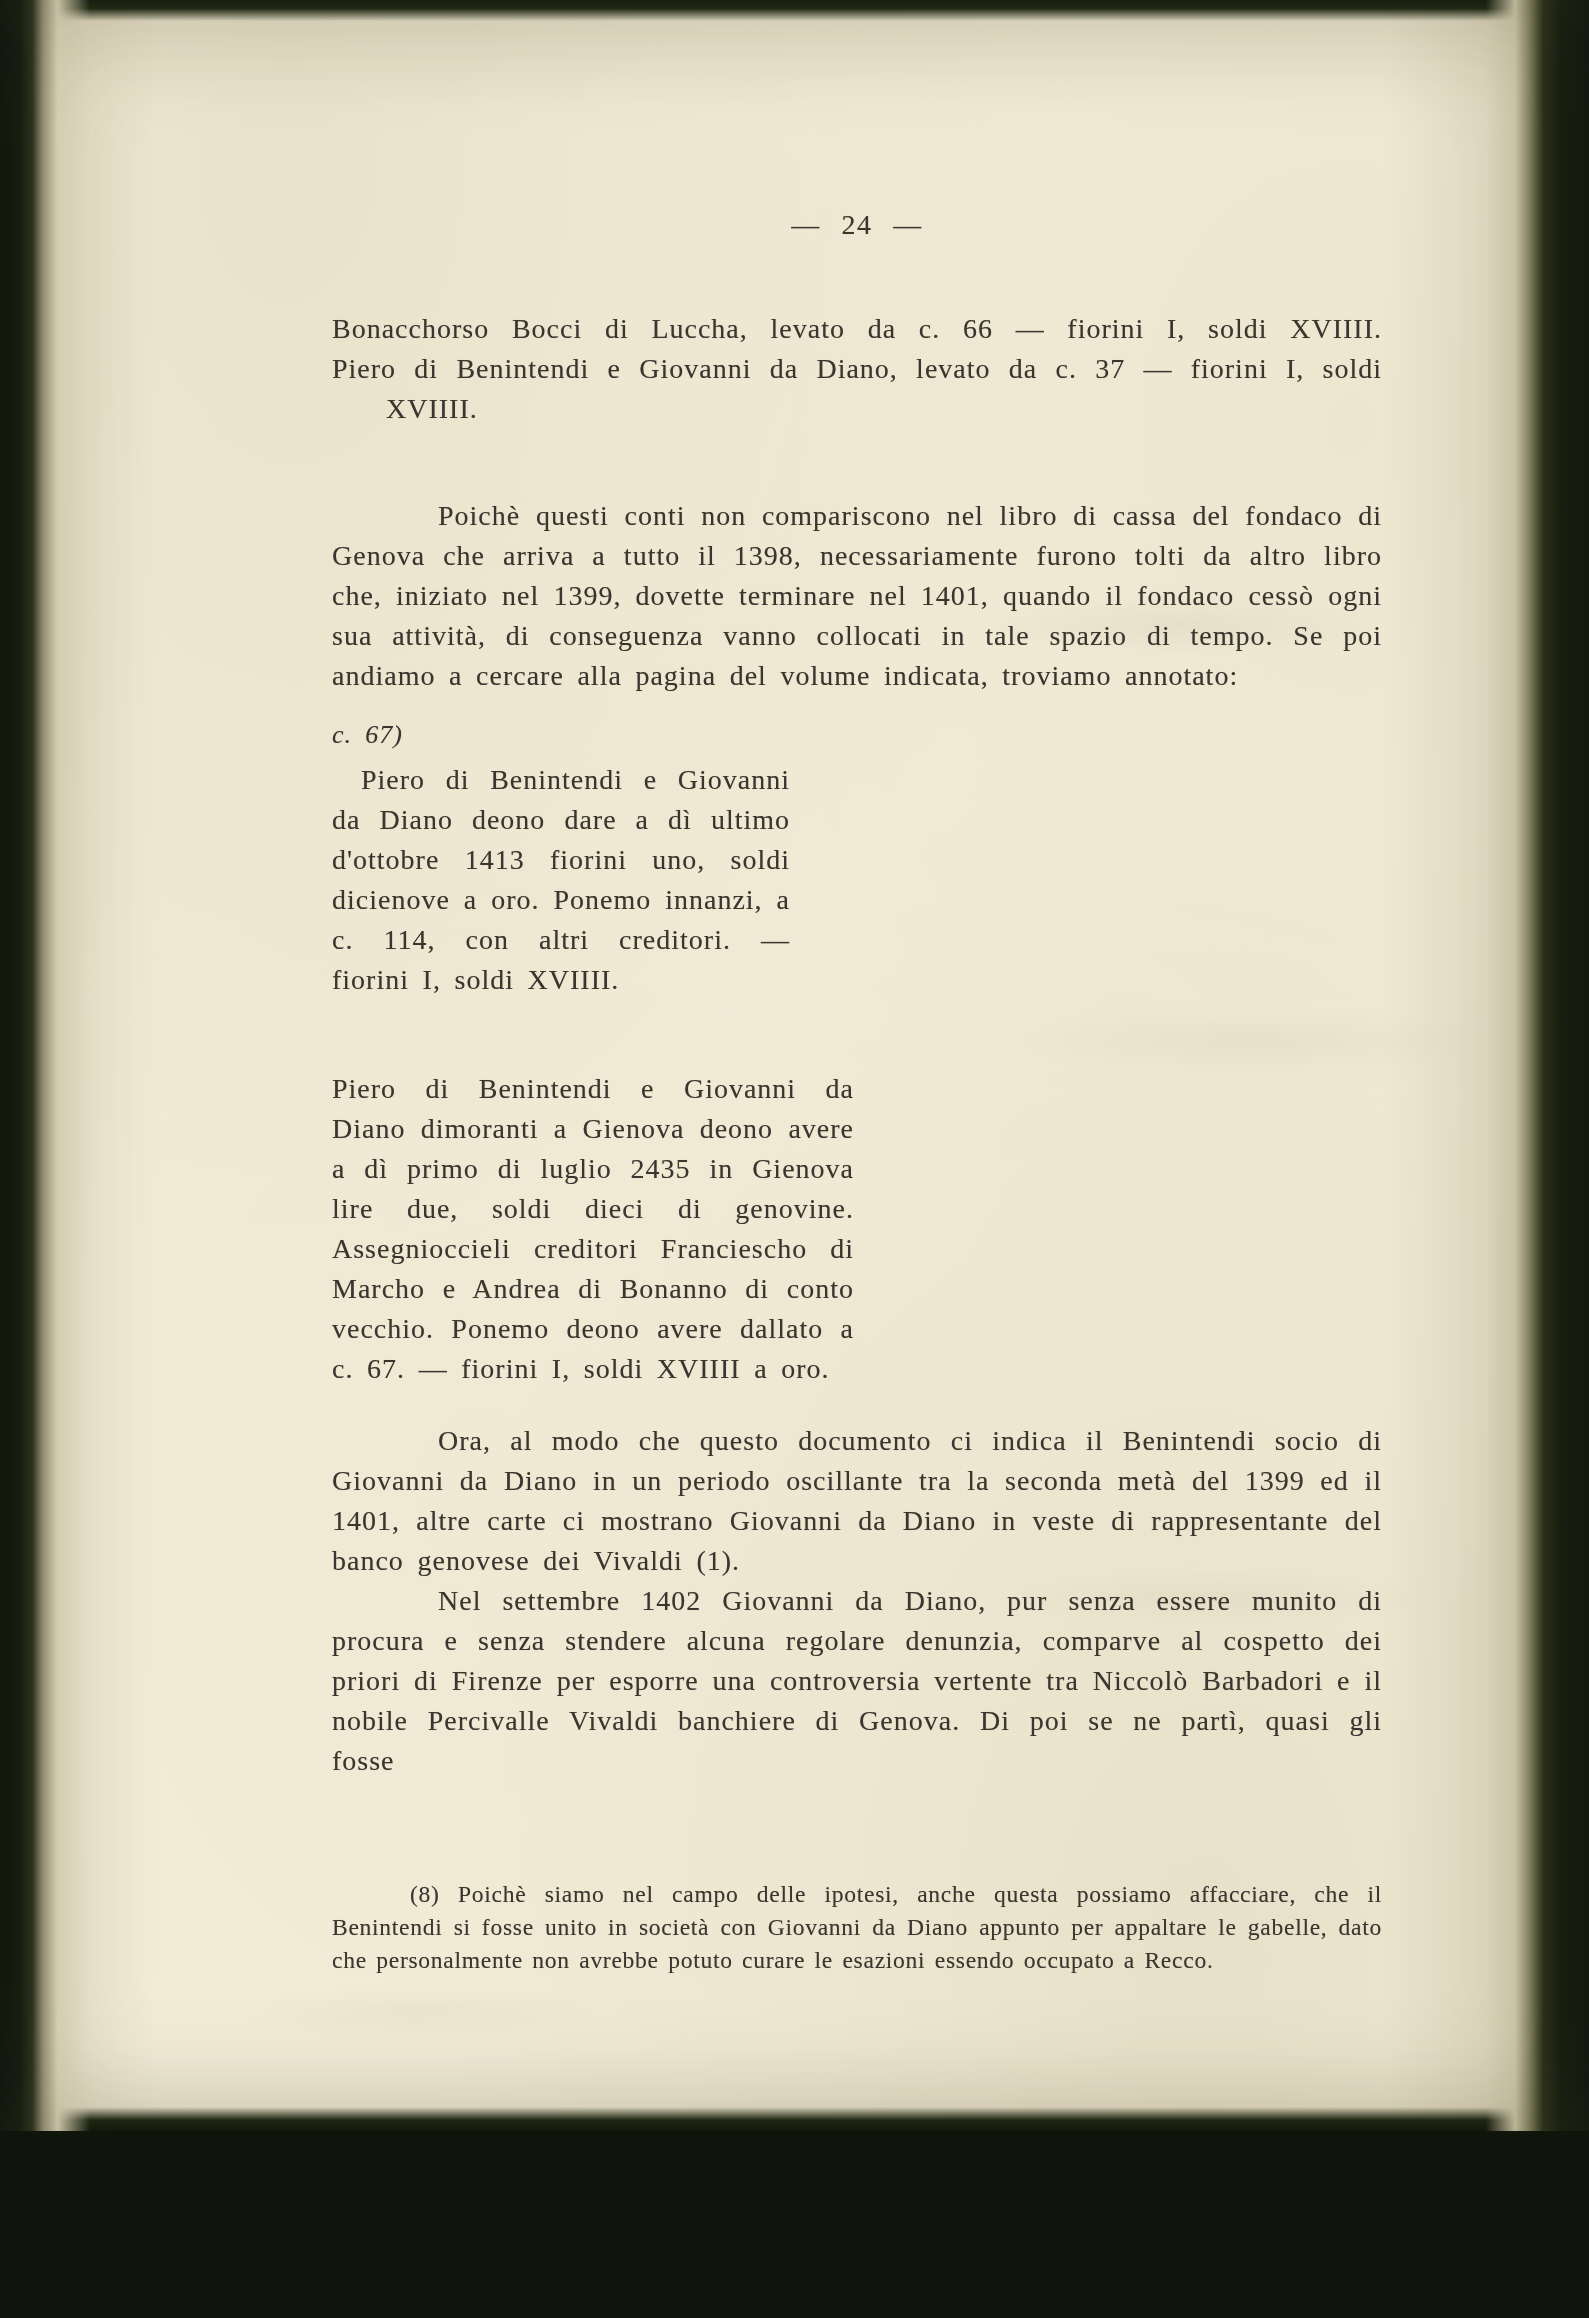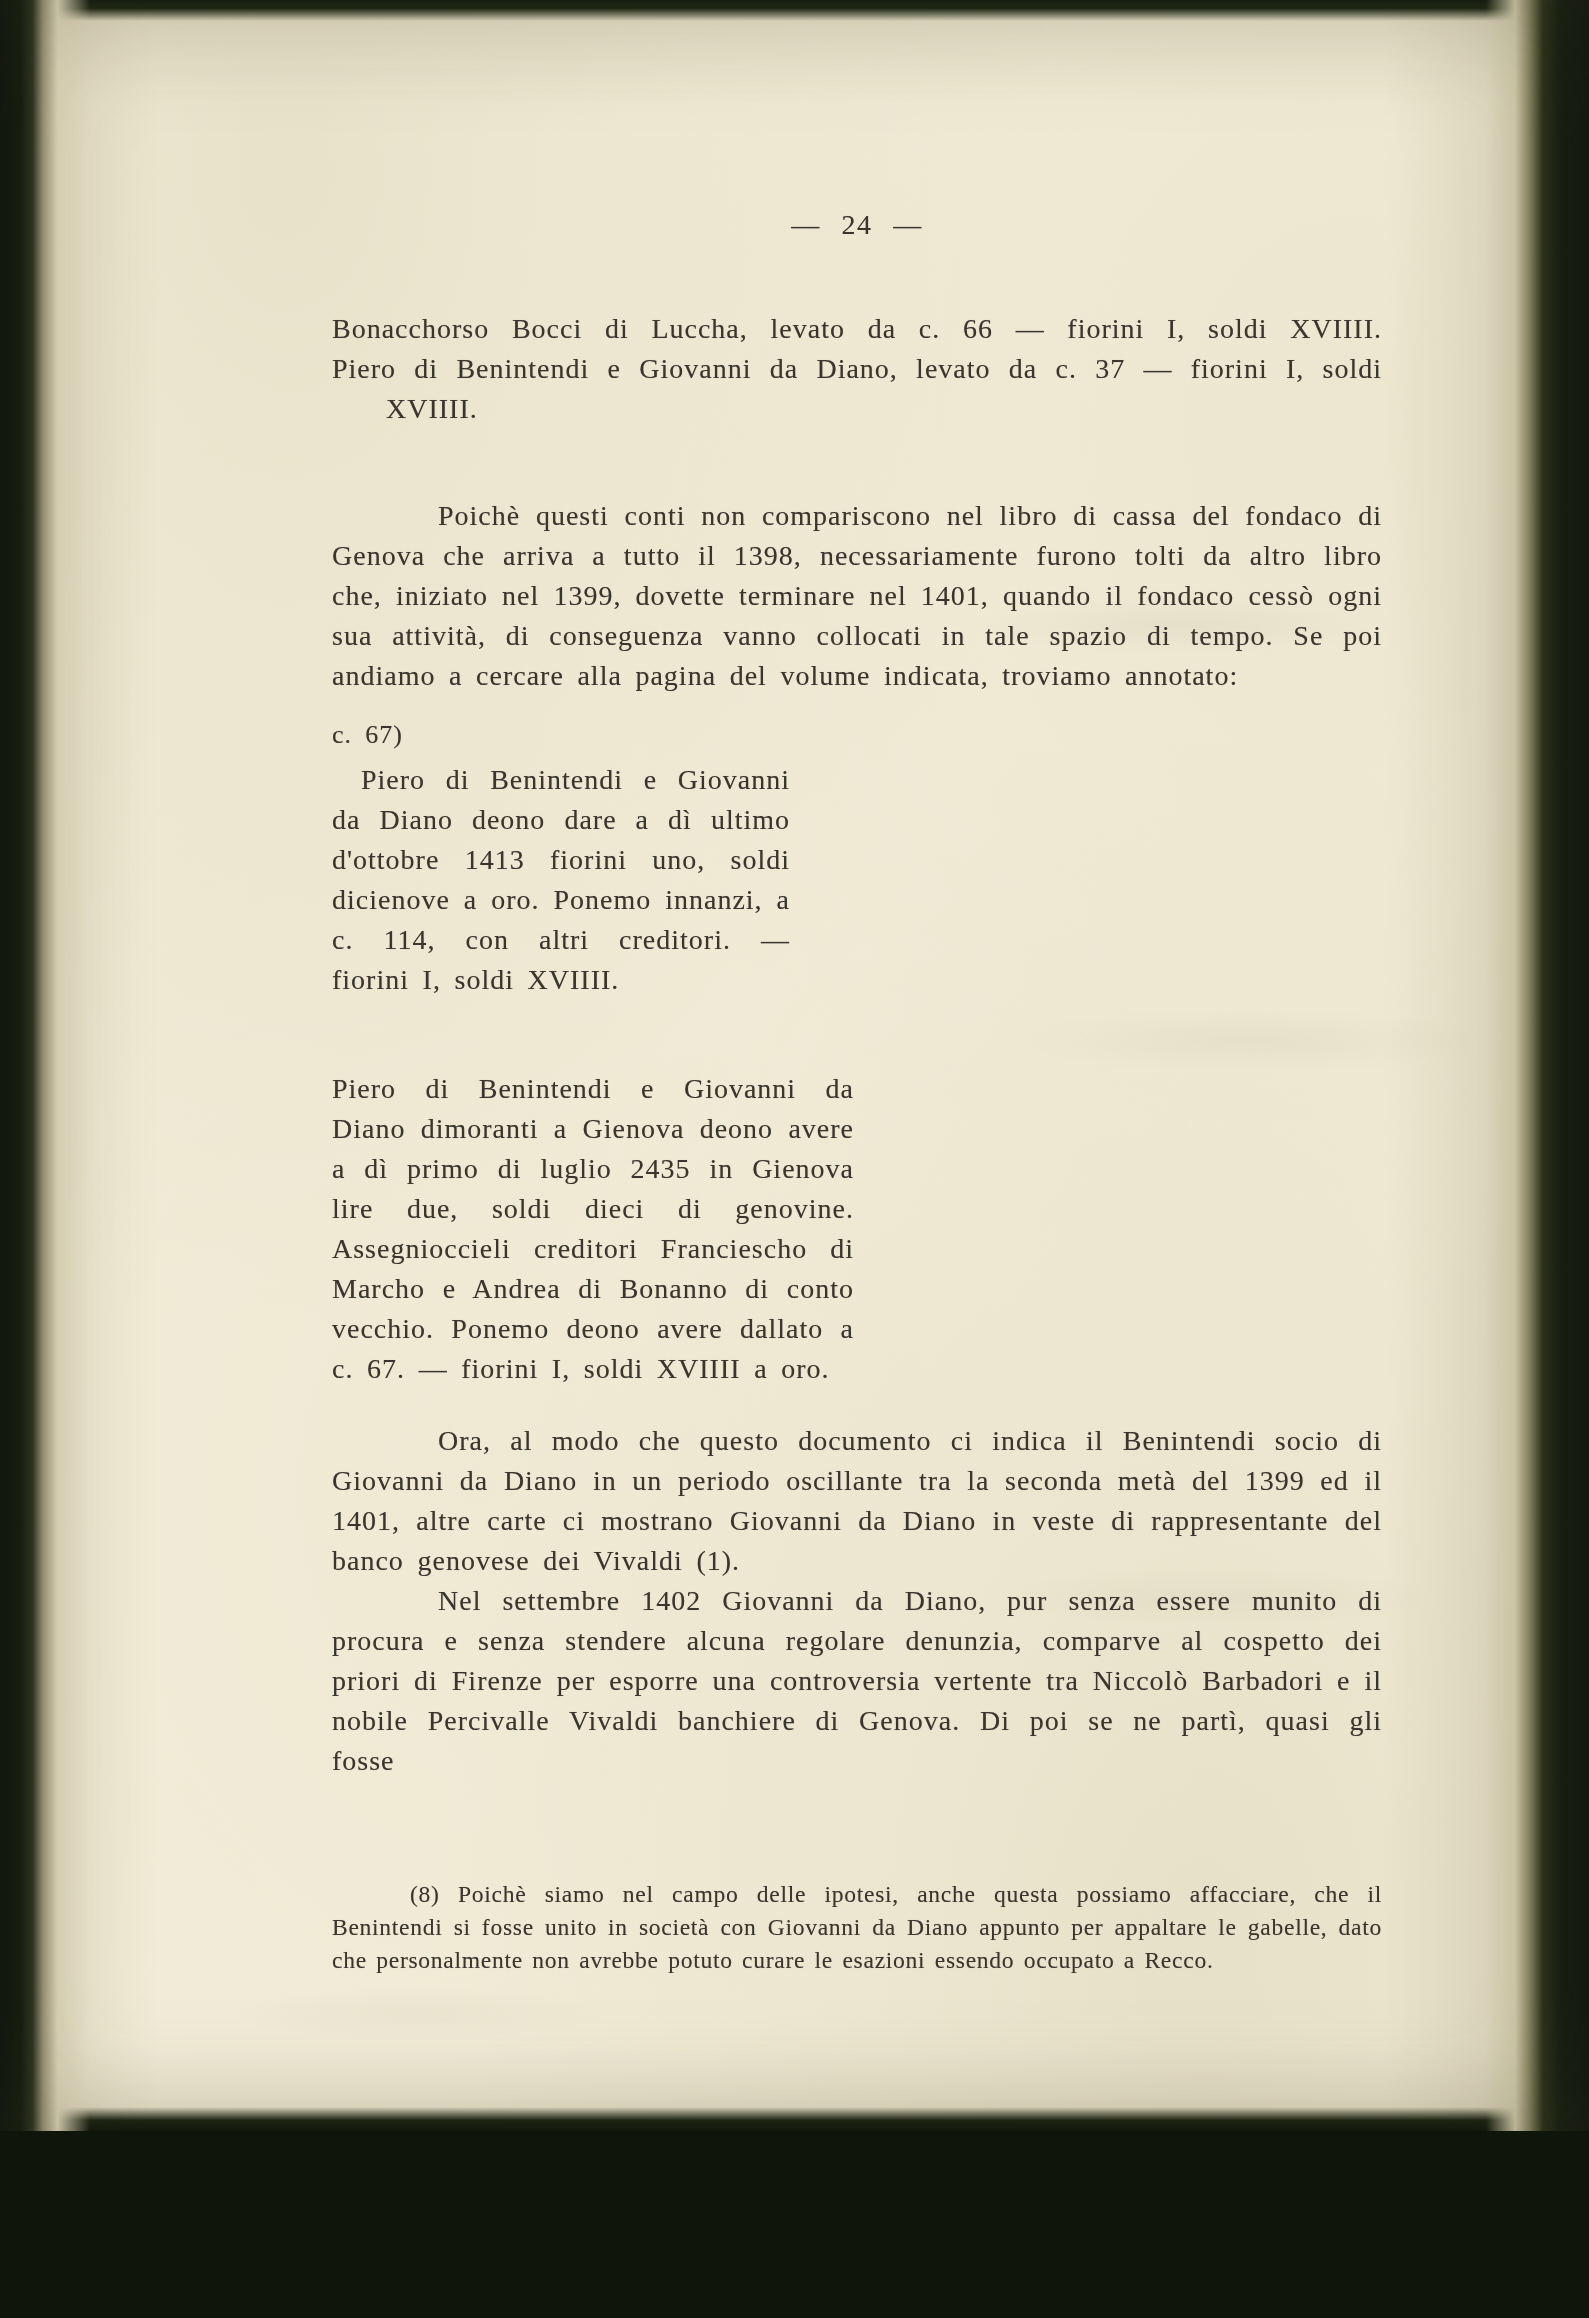--- a/index.html
+++ b/index.html
@@ -105,20 +105,21 @@
     text-indent: -54px;
   }
   .entry.spread { text-align-last: justify; }
 
   .para { text-indent: 106px; }
   .para-intro { margin-top: 67px; }
   .para-ora   { margin-top: 32px; }
 
   .folio {
     margin: 19.4px 0 4.2px;
+    font-style: italic;
     font-size: 26px;
     text-align: left;
     text-indent: 0;
   }
 
   .columns {
     display: flex;
     gap: 69px;
     align-items: flex-start;
     flex-direction: column;

